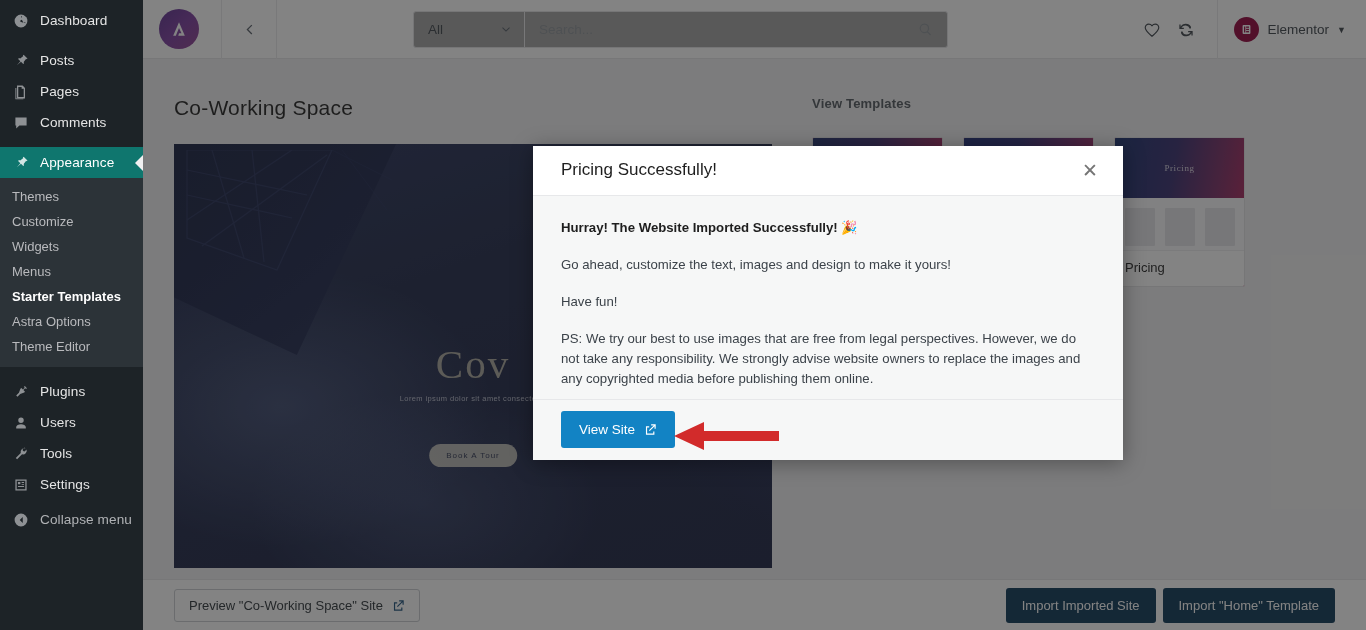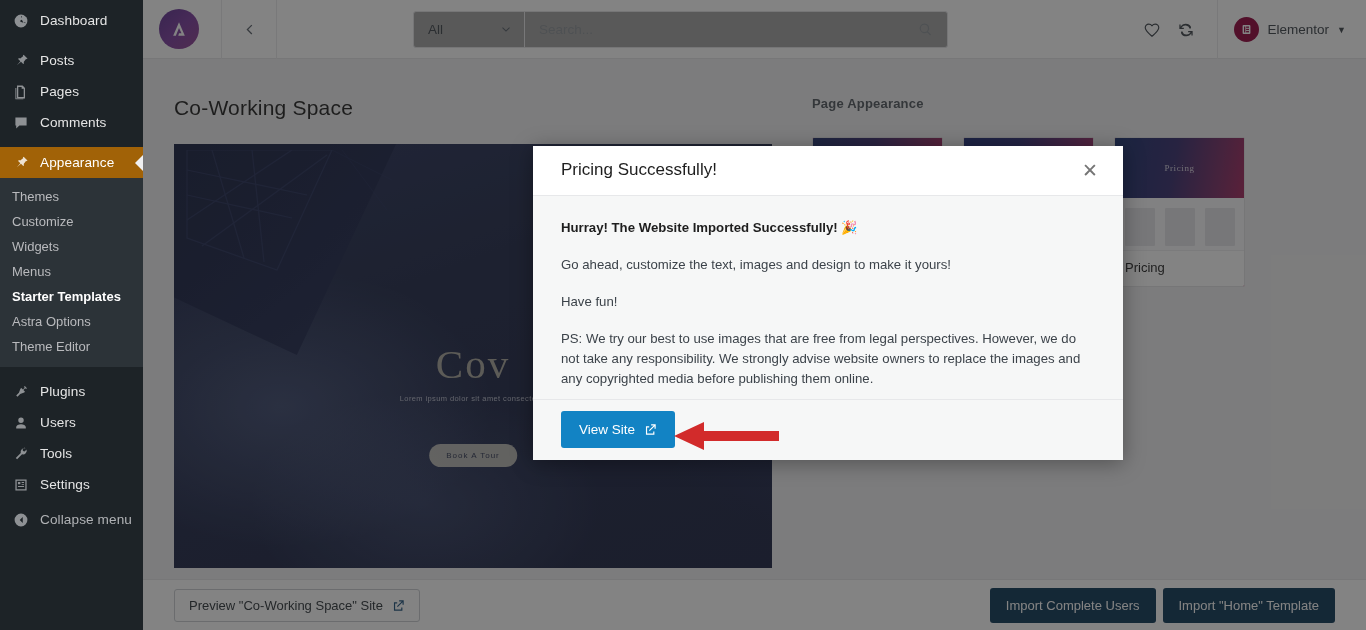--- a/index.html
+++ b/index.html
@@ -26,21 +26,21 @@
     color: #e5e5e5; font-size: 13.6px;
     letter-spacing: .1px;
   }
   .menu-item .ico {
     width: 22px; height: 20px; margin-right: 8px;
     display: flex; align-items: center; justify-content: center;
     opacity: .82;
   }
   .menu-item svg { fill: #a7aaad; }
   .menu-item.active {
-    background: #a16207; color: #fff; position: relative;
+    background: #0f766e; color: #fff; position: relative;
   }
   .menu-item.active svg { fill: #fff; }
   .menu-item.active .arrow {
     position: absolute; right: 0; top: 50%;
     transform: translateY(-50%);
     border-top: 8px solid transparent;
     border-bottom: 8px solid transparent;
     border-right: 8px solid #f0f0f1;
   }
   .menu-gap { height: 9px; }
@@ -483,21 +483,21 @@
             <path d="M150 0 L210 30"></path>
               <path d="M160 0 L205 60"></path>
           </g>
         </svg>
         <div class="shot-nav">Home</div>
         <div class="shot-head">Cov</div>
         <div class="shot-sub">Lorem ipsum dolor sit amet consectetur</div>
         <div class="shot-btn">Book A Tour</div>
       </div>
 
-      <div id="tpl-label">Page Appearance</div>
+      <div id="tpl-label">View Templates</div>
 
       <div id="tpl-grid">
 
         <div class="tpl-card">
           <div class="tpl-thumb">
             <div class="tpl-hero" style="background:linear-gradient(100deg,#1d2f6b 0%,#3a2a6e 45%,#7d2a63 80%,#a6255c 100%);">
               <span class="htxt">About Us</span>
             </div>
             <div class="tpl-body">
               <div class="ln" style="left:34px;top:9px;width:62px;height:1.5px;"></div>
@@ -568,21 +568,21 @@
     </div>
 
     <footer id="bottombar">
       <button id="preview-site-btn">
         <span>Preview "Co-Working Space" Site</span>
         <svg width="13" height="13" viewBox="0 0 20 20">
             <path d="M11 2h7v7h-1.8V5.1l-7.3 7.3-1.3-1.3L15 3.8H11V2zM3 5h5v1.8H4.8v9.4h9.4V13H16v5H3V5z" fill="#1a4f7a"></path>
           </svg>
       </button>
       <div id="bottom-right">
-        <button class="import-btn">Import Complete Users</button>
+        <button class="import-btn">Import Imported Site</button>
         <button class="import-btn">Import "Home" Template</button>
       </div>
     </footer>
 
     <div id="dim"></div>
 
     <div id="modal">
       <div id="modal-header">
         <span id="modal-title">Pricing Successfully!</span>
         <span id="modal-close">✕</span>

